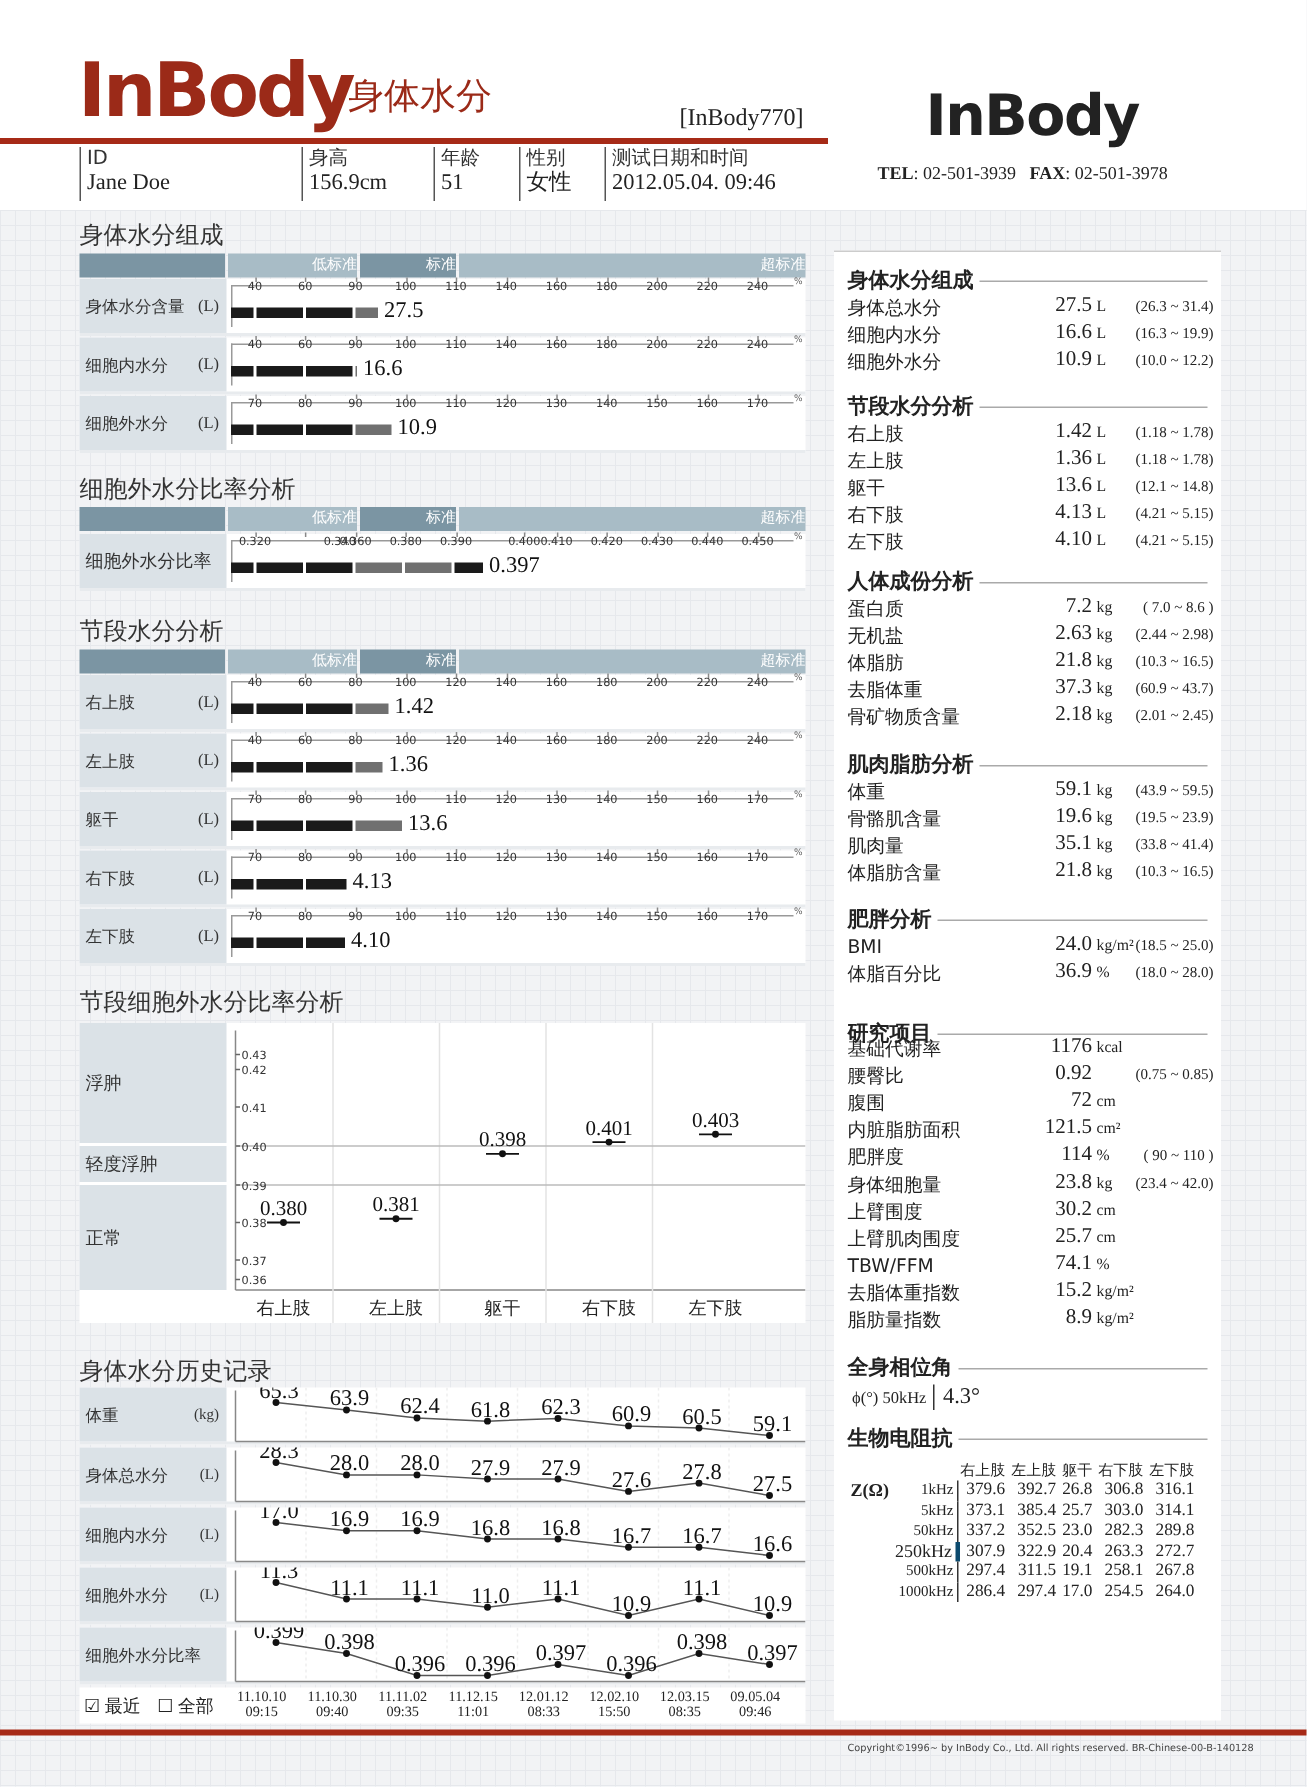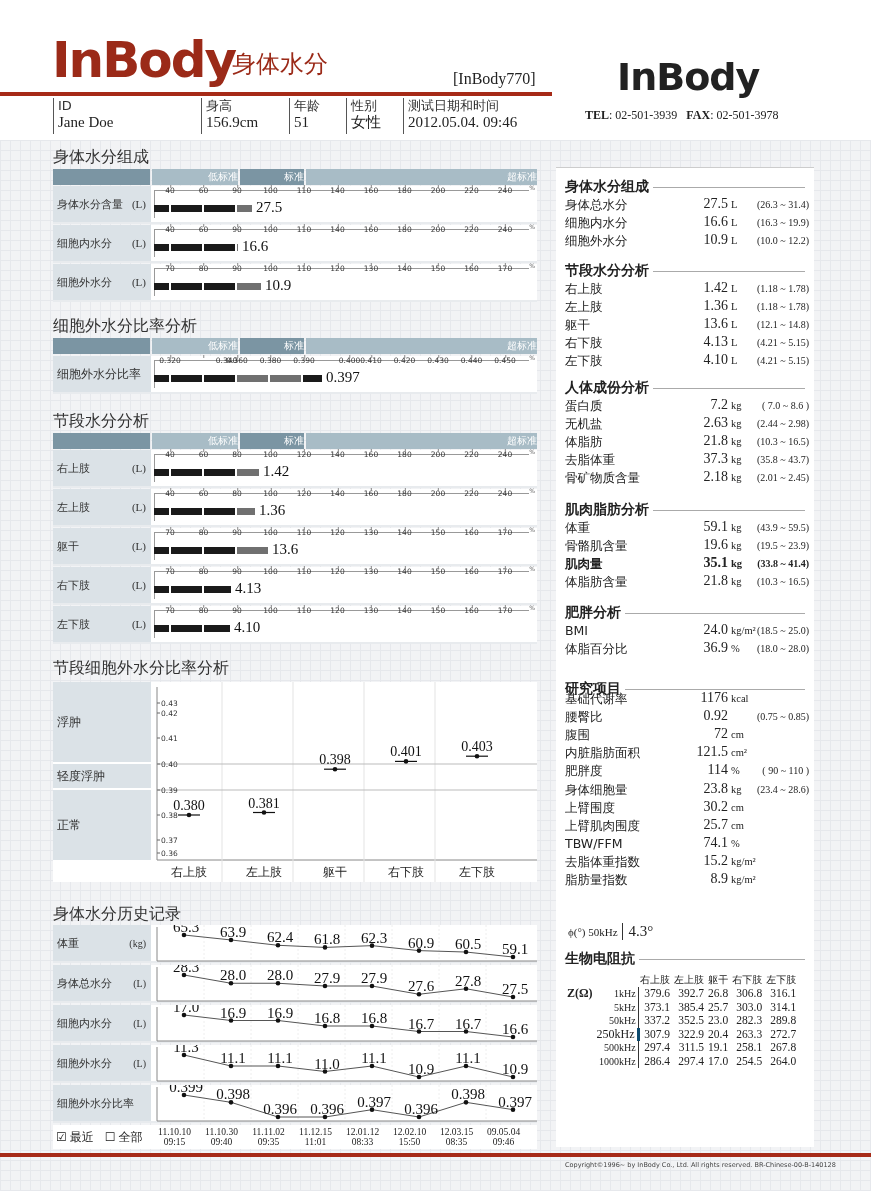--- a/index.html
+++ b/index.html
@@ -721,42 +721,42 @@
       <div class="ri" style="top: 266.2px;">
         <span class="n">体脂肪</span>
         <span class="v">21.8</span>
         <span class="uu">kg</span>
         <span class="r">(10.3 ~ 16.5)</span>
       </div>
       <div class="ri" style="top: 284.3px;">
         <span class="n">去脂体重</span>
         <span class="v">37.3</span>
         <span class="uu">kg</span>
-        <span class="r">(35.8 ~ 43.7)</span>
+        <span class="r">(60.9 ~ 43.7)</span>
       </div>
       <div class="ri" style="top: 302.4px;">
         <span class="n">骨矿物质含量</span>
         <span class="v">2.18</span>
         <span class="uu">kg</span>
         <span class="r">(2.01 ~ 2.45)</span>
       </div>
       <div class="rh" style="top: 333px;">肌肉脂肪分析</div>
       <div class="ri" style="top: 352px;">
         <span class="n">体重</span>
         <span class="v">59.1</span>
         <span class="uu">kg</span>
         <span class="r">(43.9 ~ 59.5)</span>
       </div>
       <div class="ri" style="top: 370.1px;">
         <span class="n">骨骼肌含量</span>
         <span class="v">19.6</span>
         <span class="uu">kg</span>
         <span class="r">(19.5 ~ 23.9)</span>
       </div>
-      <div class="ri" style="top: 388.2px; font-weight: bold;">
+      <div class="ri" style="top: 388.2px;">
         <span class="n">肌肉量</span>
         <span class="v">35.1</span>
         <span class="uu">kg</span>
         <span class="r">(33.8 ~ 41.4)</span>
       </div>
       <div class="ri" style="top: 406.3px;">
         <span class="n">体脂肪含量</span>
         <span class="v">21.8</span>
         <span class="uu">kg</span>
         <span class="r">(10.3 ~ 16.5)</span>
@@ -802,21 +802,21 @@
       <div class="ri" style="top: 595.4px;">
         <span class="n">肥胖度</span>
         <span class="v">114</span>
         <span class="uu">%</span>
         <span class="r">( 90 ~ 110 )</span>
       </div>
       <div class="ri" style="top: 613.5px;">
         <span class="n">身体细胞量</span>
         <span class="v">23.8</span>
         <span class="uu">kg</span>
-        <span class="r">(23.4 ~ 28.6)</span>
+        <span class="r">(23.4 ~ 42.0)</span>
       </div>
       <div class="ri" style="top: 631.6px;">
         <span class="n">上臂围度</span>
         <span class="v">30.2</span>
         <span class="uu">cm</span>
         <span class="r"></span>
       </div>
       <div class="ri" style="top: 649.7px;">
         <span class="n">上臂肌肉围度</span>
         <span class="v">25.7</span>
@@ -835,20 +835,21 @@
         <span class="uu">kg/m²</span>
         <span class="r"></span>
       </div>
       <div class="ri" style="top: 704px;">
         <span class="n">脂肪量指数</span>
         <span class="v">8.9</span>
         <span class="uu">kg/m²</span>
         <span class="r"></span>
       </div>
     </div>
+  <div class="rh" style="top:735px">全身相位角</div>
   <div style="position:absolute;left:12px;top:755px;font-family:'Liberation Serif',serif;font-size:11px;display:flex;align-items:center">
     <span>ϕ(°) 50kHz</span>
       <span style="border-left:1px solid #333;margin-left:4px;padding-left:6px;font-size:15px">4.3°</span>
   </div>
   <div class="rh" style="top:782px">生物电阻抗</div>
   <div class="bia">
     <table id="bia-table">
         <tbody>
           <tr>
             <th></th>

